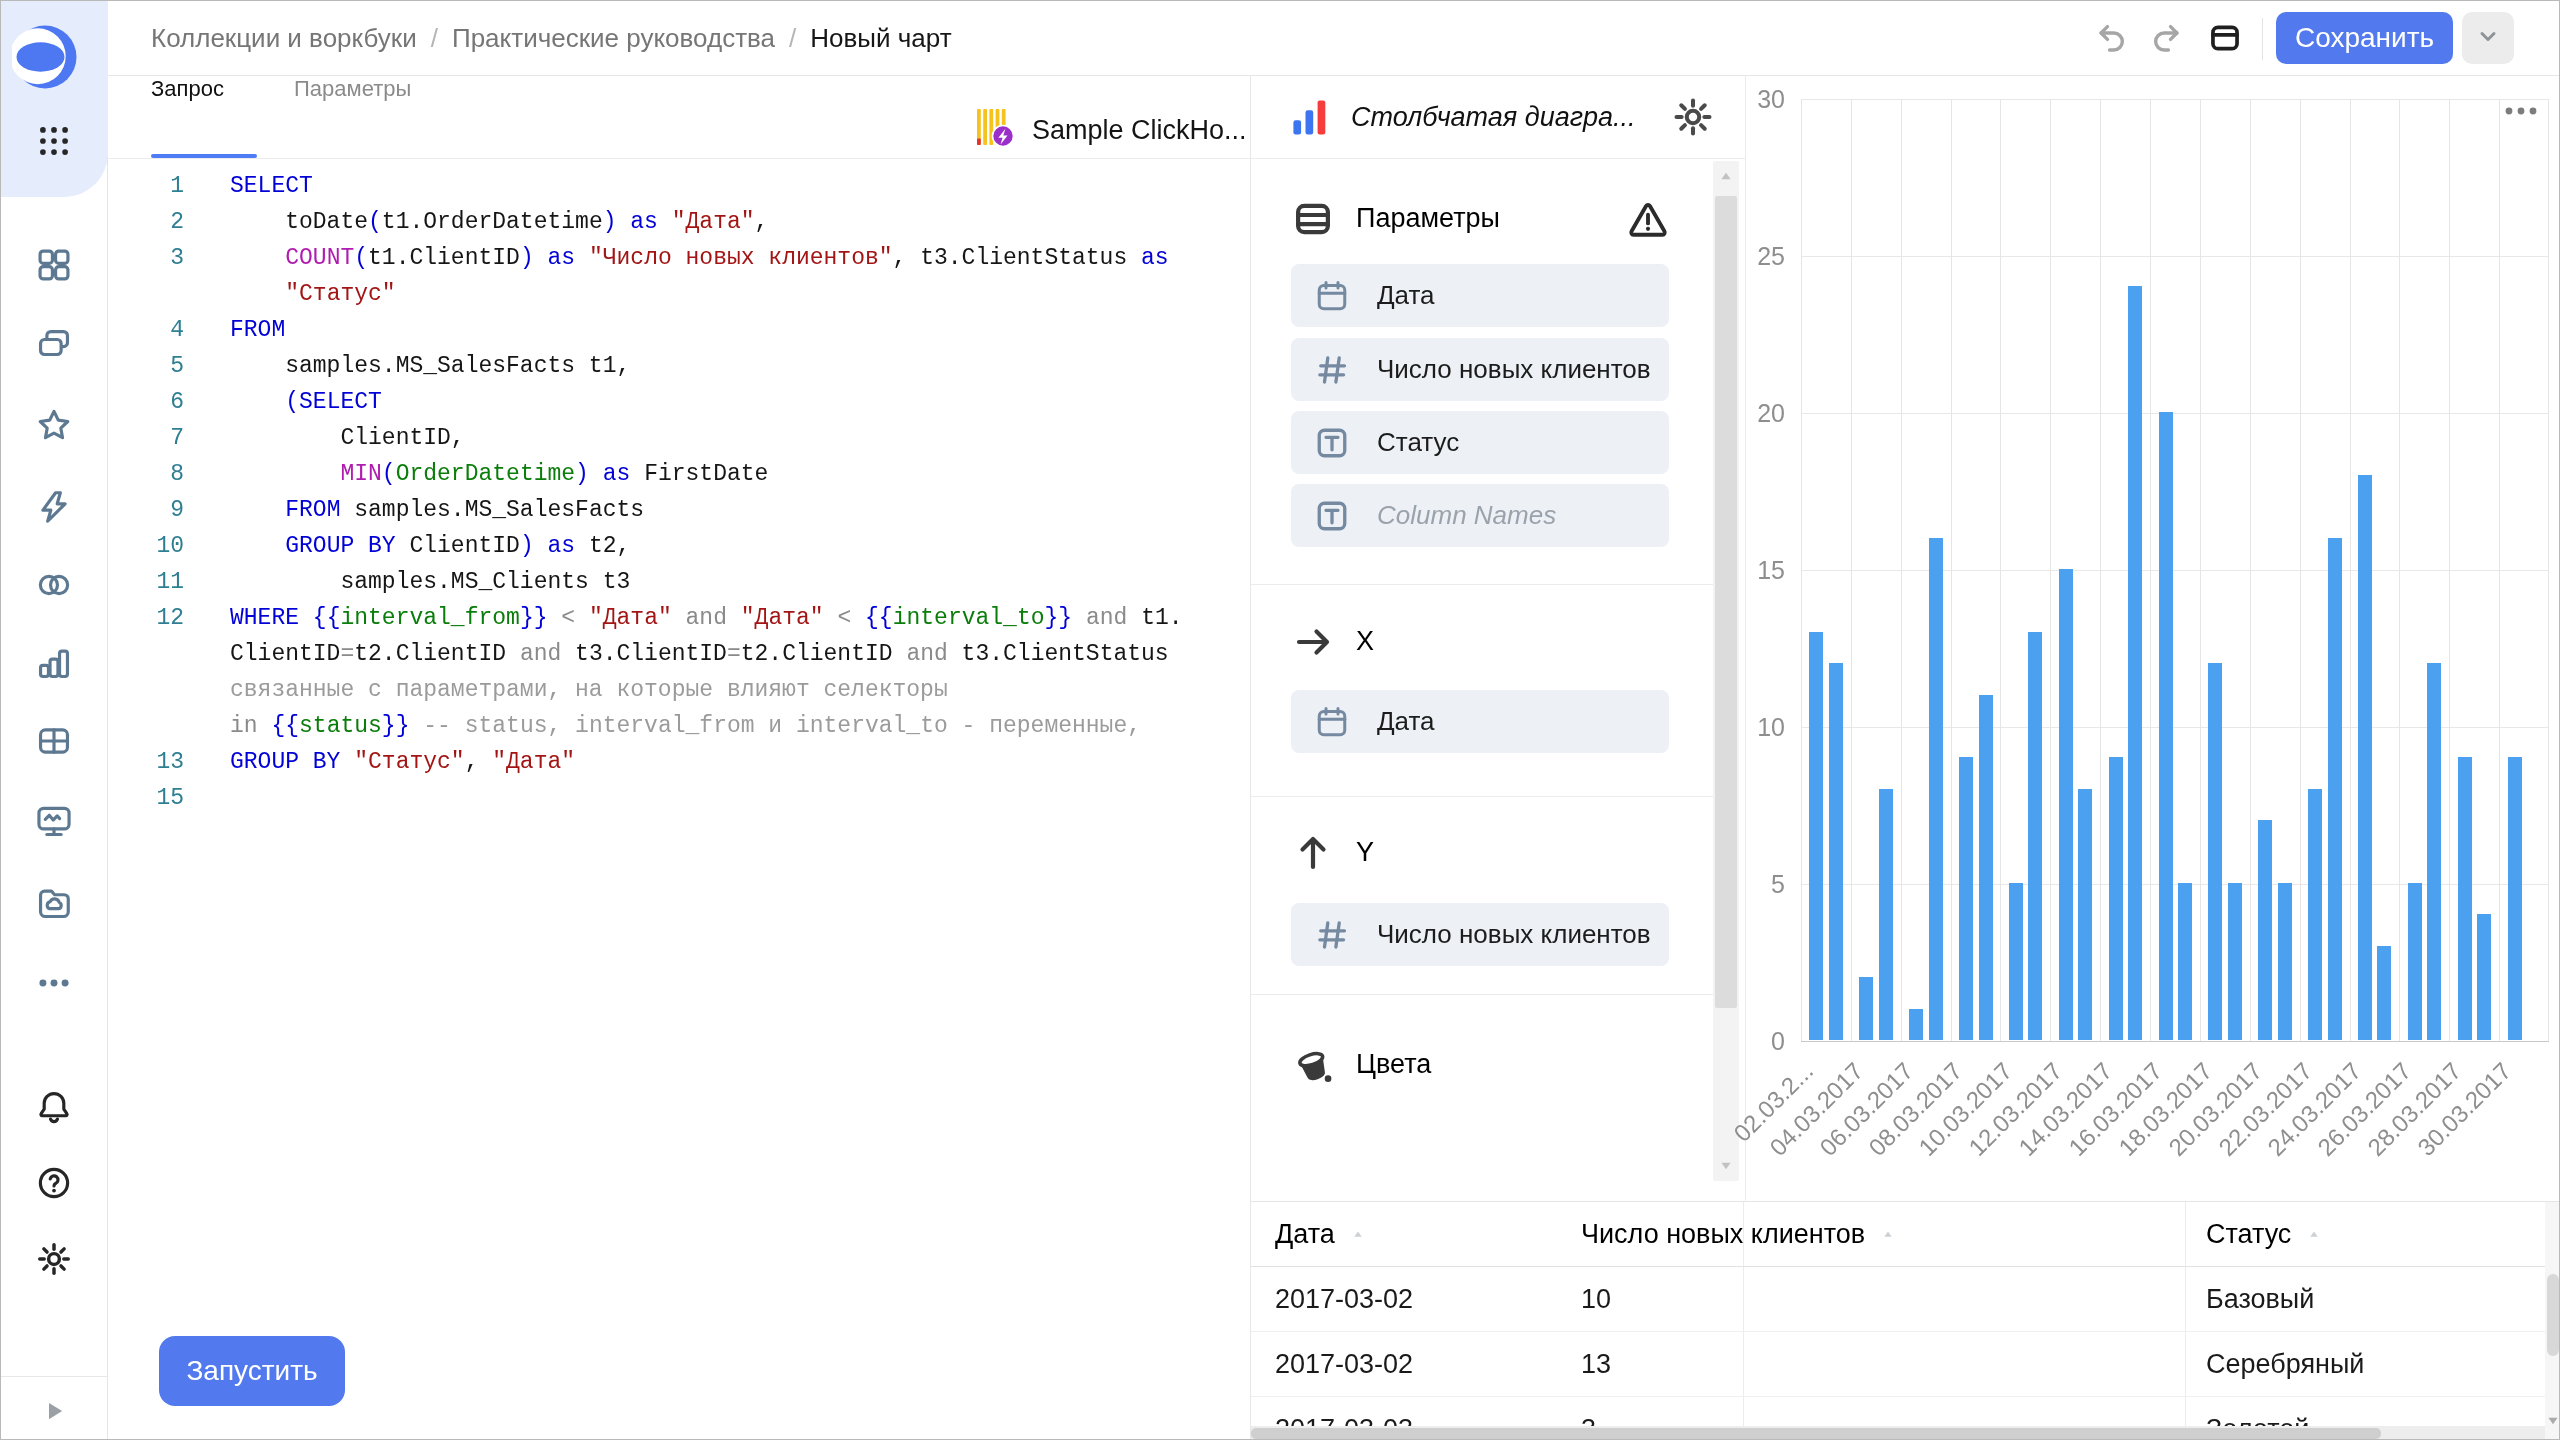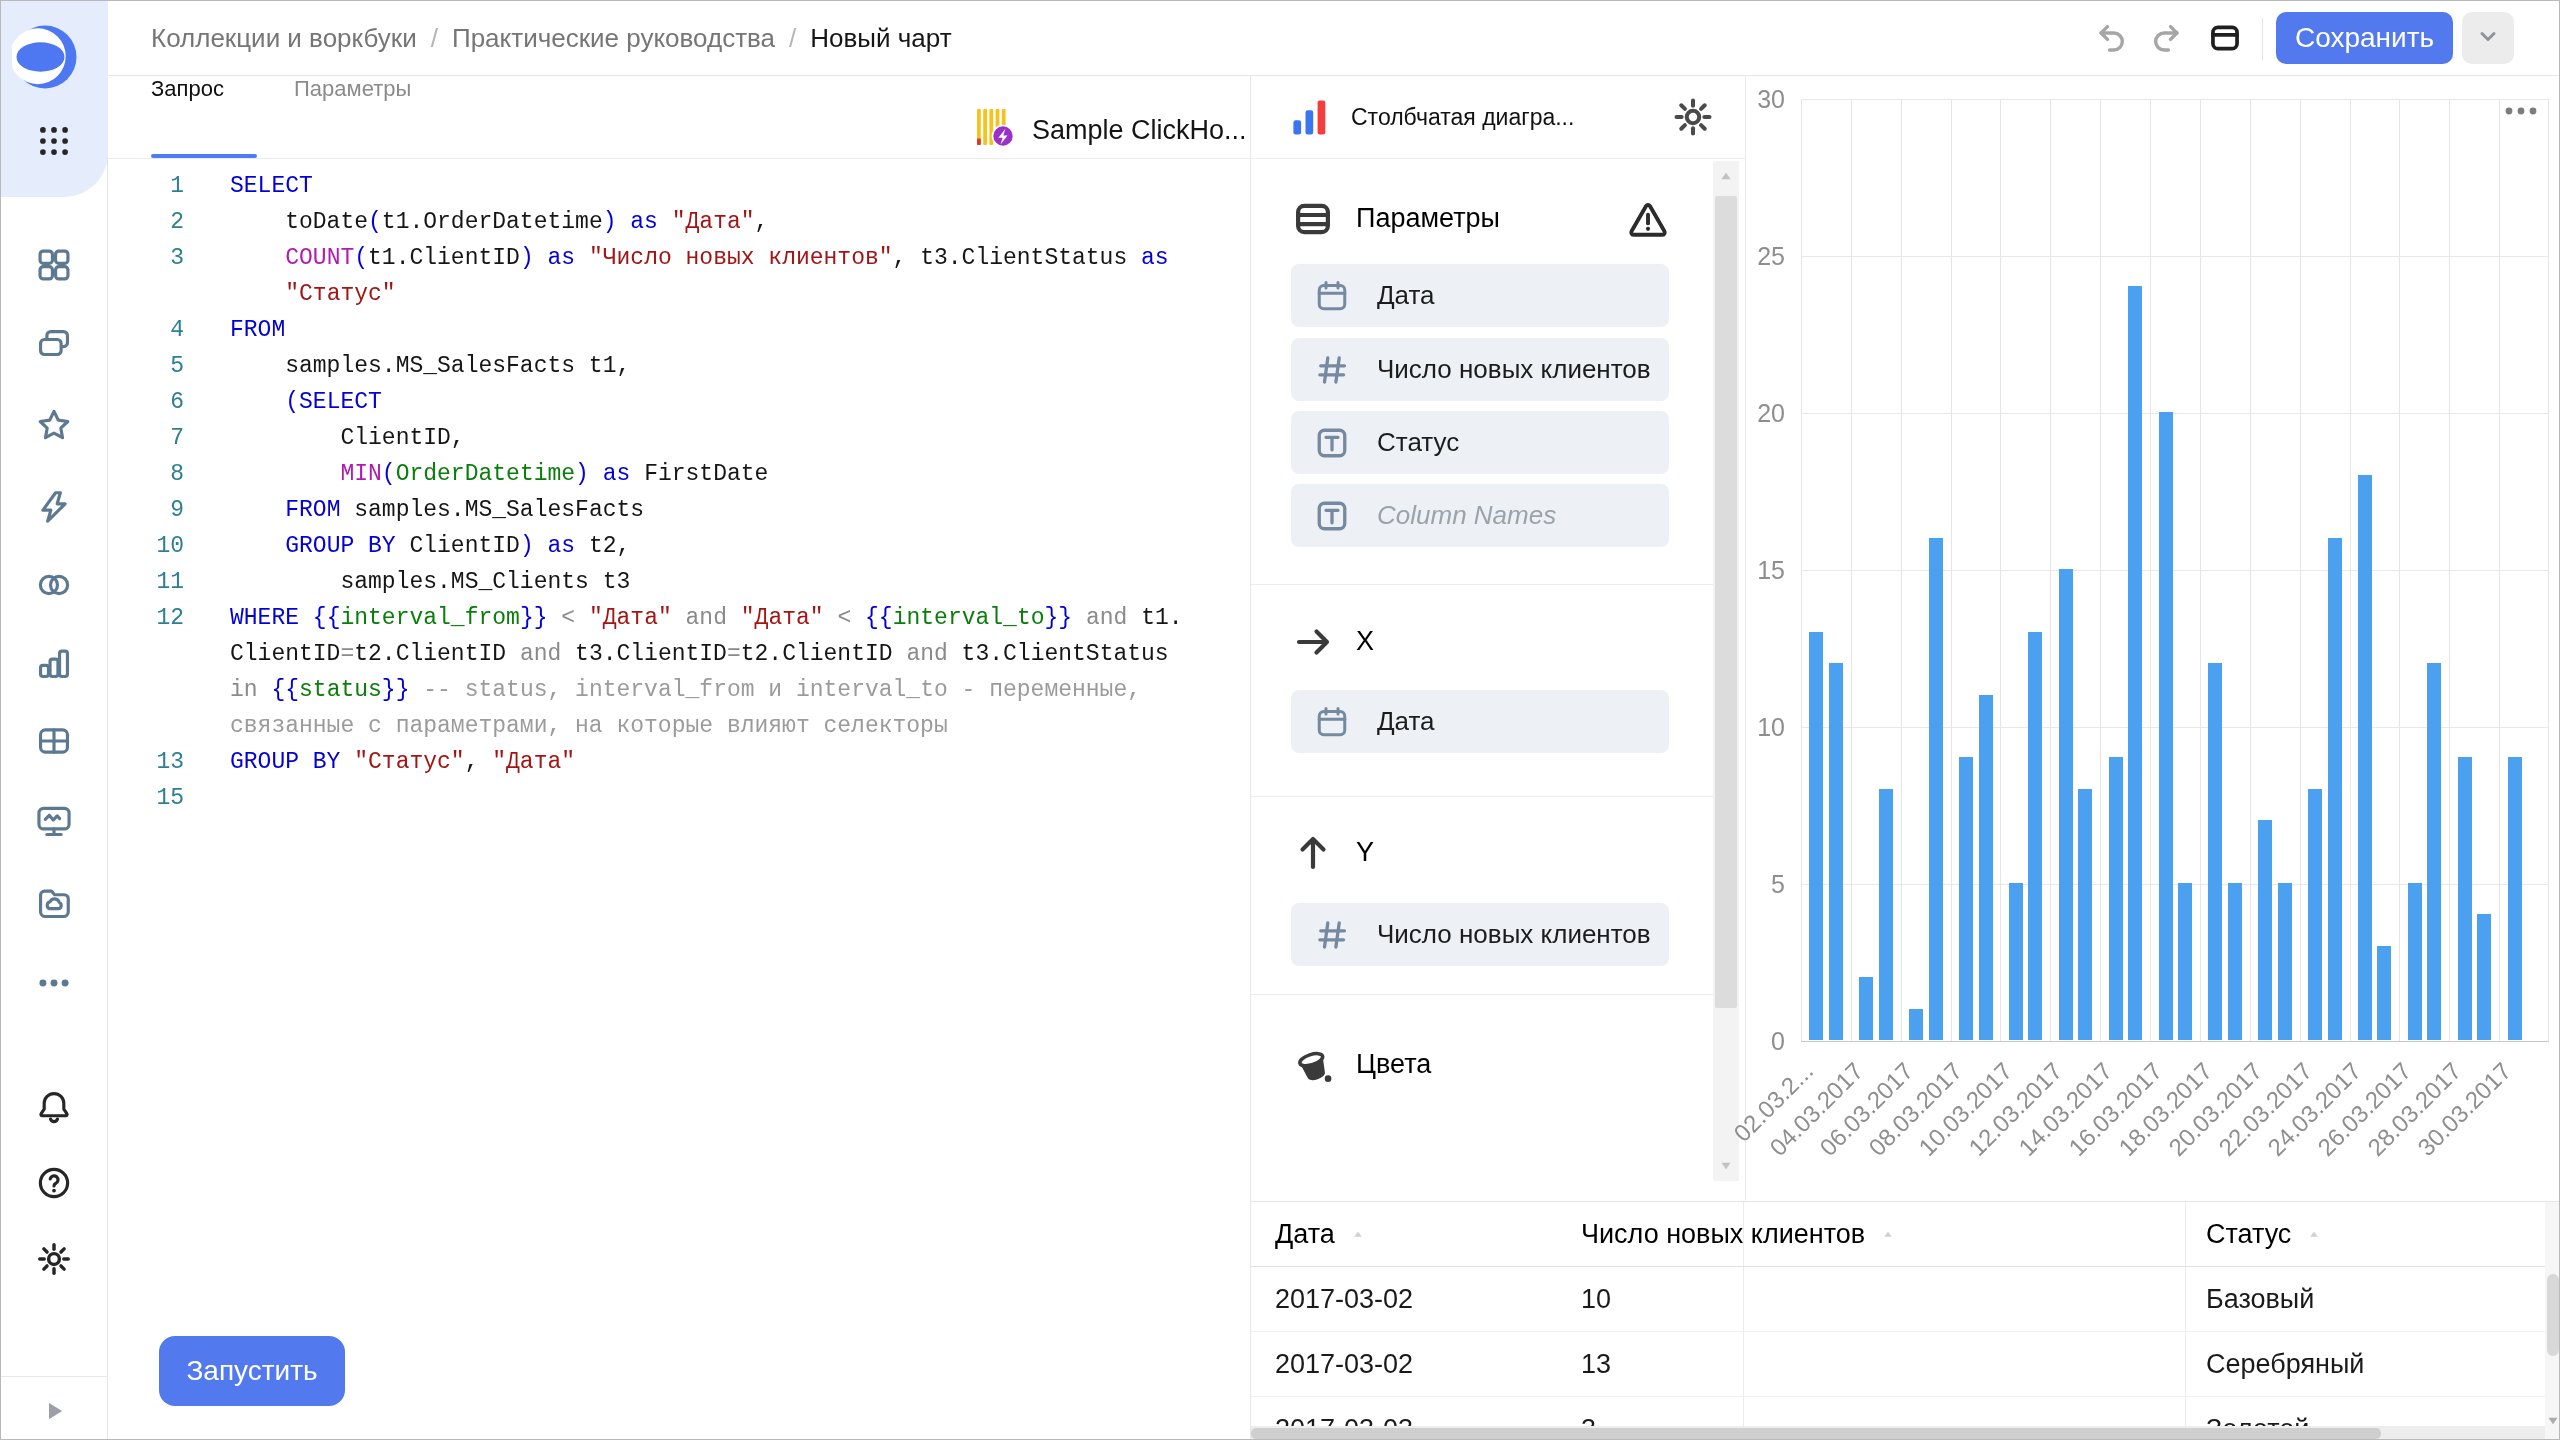--- a/index.html
+++ b/index.html
@@ -45,21 +45,21 @@
   .code-text{margin-left:46px;}
   .tk-k{color:#0202d6;} .tk-b{color:#0202d6;} .tk-f{color:#b01bb0;} .tk-s{color:#a31515;}
   .tk-g{color:#0a7d0a;} .tk-o{color:#8a8a8a;} .tk-c{color:#9b9b9b;} .tk-t{color:#161616;}
   #run-btn{position:absolute;left:51px;bottom:35px;width:186px;height:70px;border:none;border-radius:16px;background:#527aee;
            color:#fff;font-size:28px;font-family:"Liberation Sans",sans-serif;cursor:pointer;}
   
   #rightarea{position:absolute;left:1250px;top:75px;width:1310px;height:1365px;background:#fff;}
   #fieldspanel{position:absolute;left:0;top:0;width:495px;height:1125px;border-right:1px solid #ececec;box-sizing:border-box;}
   #fp-header{position:absolute;left:0;top:0;right:0;height:83px;border-bottom:1px solid #ececec;box-sizing:border-box;}
   #fp-type-ic{position:absolute;left:38px;top:20px;width:44px;height:44px;}
-  #fp-title{position:absolute;left:100px;top:0;height:83px;display:flex;align-items:center;font-size:23px;color:#111;}
+  #fp-title{position:absolute;left:100px;top:0;height:83px;display:flex;align-items:center;font-size:27px;color:#111;font-style:italic;}
   #fp-gear{position:absolute;left:420px;top:19px;width:46px;height:46px;color:#4a4a4a;cursor:pointer;}
   #fp-gear svg{width:44px;height:44px;}
   .sec-ic{position:absolute;left:40px;width:44px;height:44px;color:#3a3a3a;}
   .sec-ic svg{width:42px;height:42px;}
   .sec-label{position:absolute;left:105px;font-size:27px;color:#000;}
   .sec-warn{position:absolute;left:375px;width:44px;height:44px;color:#2b2b2b;cursor:pointer;}
   .sec-warn svg{width:42px;height:42px;}
   .sec-div{position:absolute;left:0;width:462px;height:1px;background:#ececec;}
   .frow{position:absolute;left:40px;width:378px;height:63px;border-radius:8px;background:#edf1f5;display:flex;align-items:center;
         padding-left:22px;box-sizing:border-box;cursor:grab;}
@@ -297,22 +297,22 @@
         <div class="code-row"><span class="code-num">4</span><span class="code-text"><span class="tk-k">FROM</span></span></div>
         <div class="code-row"><span class="code-num">5</span><span class="code-text"><span class="tk-t">    samples.MS_SalesFacts t1,</span></span></div>
         <div class="code-row"><span class="code-num">6</span><span class="code-text"><span class="tk-t">    </span><span class="tk-b">(</span><span class="tk-k">SELECT</span></span></div>
         <div class="code-row"><span class="code-num">7</span><span class="code-text"><span class="tk-t">        ClientID,</span></span></div>
         <div class="code-row"><span class="code-num">8</span><span class="code-text"><span class="tk-t">        </span><span class="tk-f">MIN</span><span class="tk-b">(</span><span class="tk-g">OrderDatetime</span><span class="tk-b">)</span><span class="tk-t"> </span><span class="tk-k">as</span><span class="tk-t"> FirstDate</span></span></div>
         <div class="code-row"><span class="code-num">9</span><span class="code-text"><span class="tk-t">    </span><span class="tk-k">FROM</span><span class="tk-t"> samples.MS_SalesFacts</span></span></div>
         <div class="code-row"><span class="code-num">10</span><span class="code-text"><span class="tk-t">    </span><span class="tk-k">GROUP BY</span><span class="tk-t"> ClientID</span><span class="tk-b">)</span><span class="tk-t"> </span><span class="tk-k">as</span><span class="tk-t"> t2,</span></span></div>
         <div class="code-row"><span class="code-num">11</span><span class="code-text"><span class="tk-t">        samples.MS_Clients t3</span></span></div>
         <div class="code-row"><span class="code-num">12</span><span class="code-text"><span class="tk-k">WHERE</span><span class="tk-t"> </span><span class="tk-b">{{</span><span class="tk-g">interval_from</span><span class="tk-b">}}</span><span class="tk-t"> </span><span class="tk-o">&lt;</span><span class="tk-t"> </span><span class="tk-s">"Дата"</span><span class="tk-t"> </span><span class="tk-o">and</span><span class="tk-t"> </span><span class="tk-s">"Дата"</span><span class="tk-t"> </span><span class="tk-o">&lt;</span><span class="tk-t"> </span><span class="tk-b">{{</span><span class="tk-g">interval_to</span><span class="tk-b">}}</span><span class="tk-t"> </span><span class="tk-o">and</span><span class="tk-t"> t1.</span></span></div>
         <div class="code-row"><span class="code-num"></span><span class="code-text"><span class="tk-t">ClientID</span><span class="tk-o">=</span><span class="tk-t">t2.ClientID </span><span class="tk-o">and</span><span class="tk-t"> t3.ClientID</span><span class="tk-o">=</span><span class="tk-t">t2.ClientID </span><span class="tk-o">and</span><span class="tk-t"> t3.ClientStatus</span></span></div>
+        <div class="code-row"><span class="code-num"></span><span class="code-text"><span class="tk-c">связанные с параметрами, на которые влияют селекторы</span></span></div>
         <div class="code-row"><span class="code-num"></span><span class="code-text"><span class="tk-o">in</span><span class="tk-t"> </span><span class="tk-b">{{</span><span class="tk-g">status</span><span class="tk-b">}}</span><span class="tk-t"> </span><span class="tk-c">-- status, interval_from и interval_to - переменные,</span></span></div>
-        <div class="code-row"><span class="code-num"></span><span class="code-text"><span class="tk-c">связанные с параметрами, на которые влияют селекторы</span></span></div>
         <div class="code-row"><span class="code-num">13</span><span class="code-text"><span class="tk-k">GROUP BY</span><span class="tk-t"> </span><span class="tk-s">"Статус"</span><span class="tk-t">, </span><span class="tk-s">"Дата"</span></span></div>
         <div class="code-row"><span class="code-num">15</span><span class="code-text"></span></div>
       </div>
     <button id="run-btn">Запустить</button>
   </section>
 
   <section id="rightarea">
     <div id="fieldspanel">
       <div id="fp-header">
         <div id="fp-type-ic">

